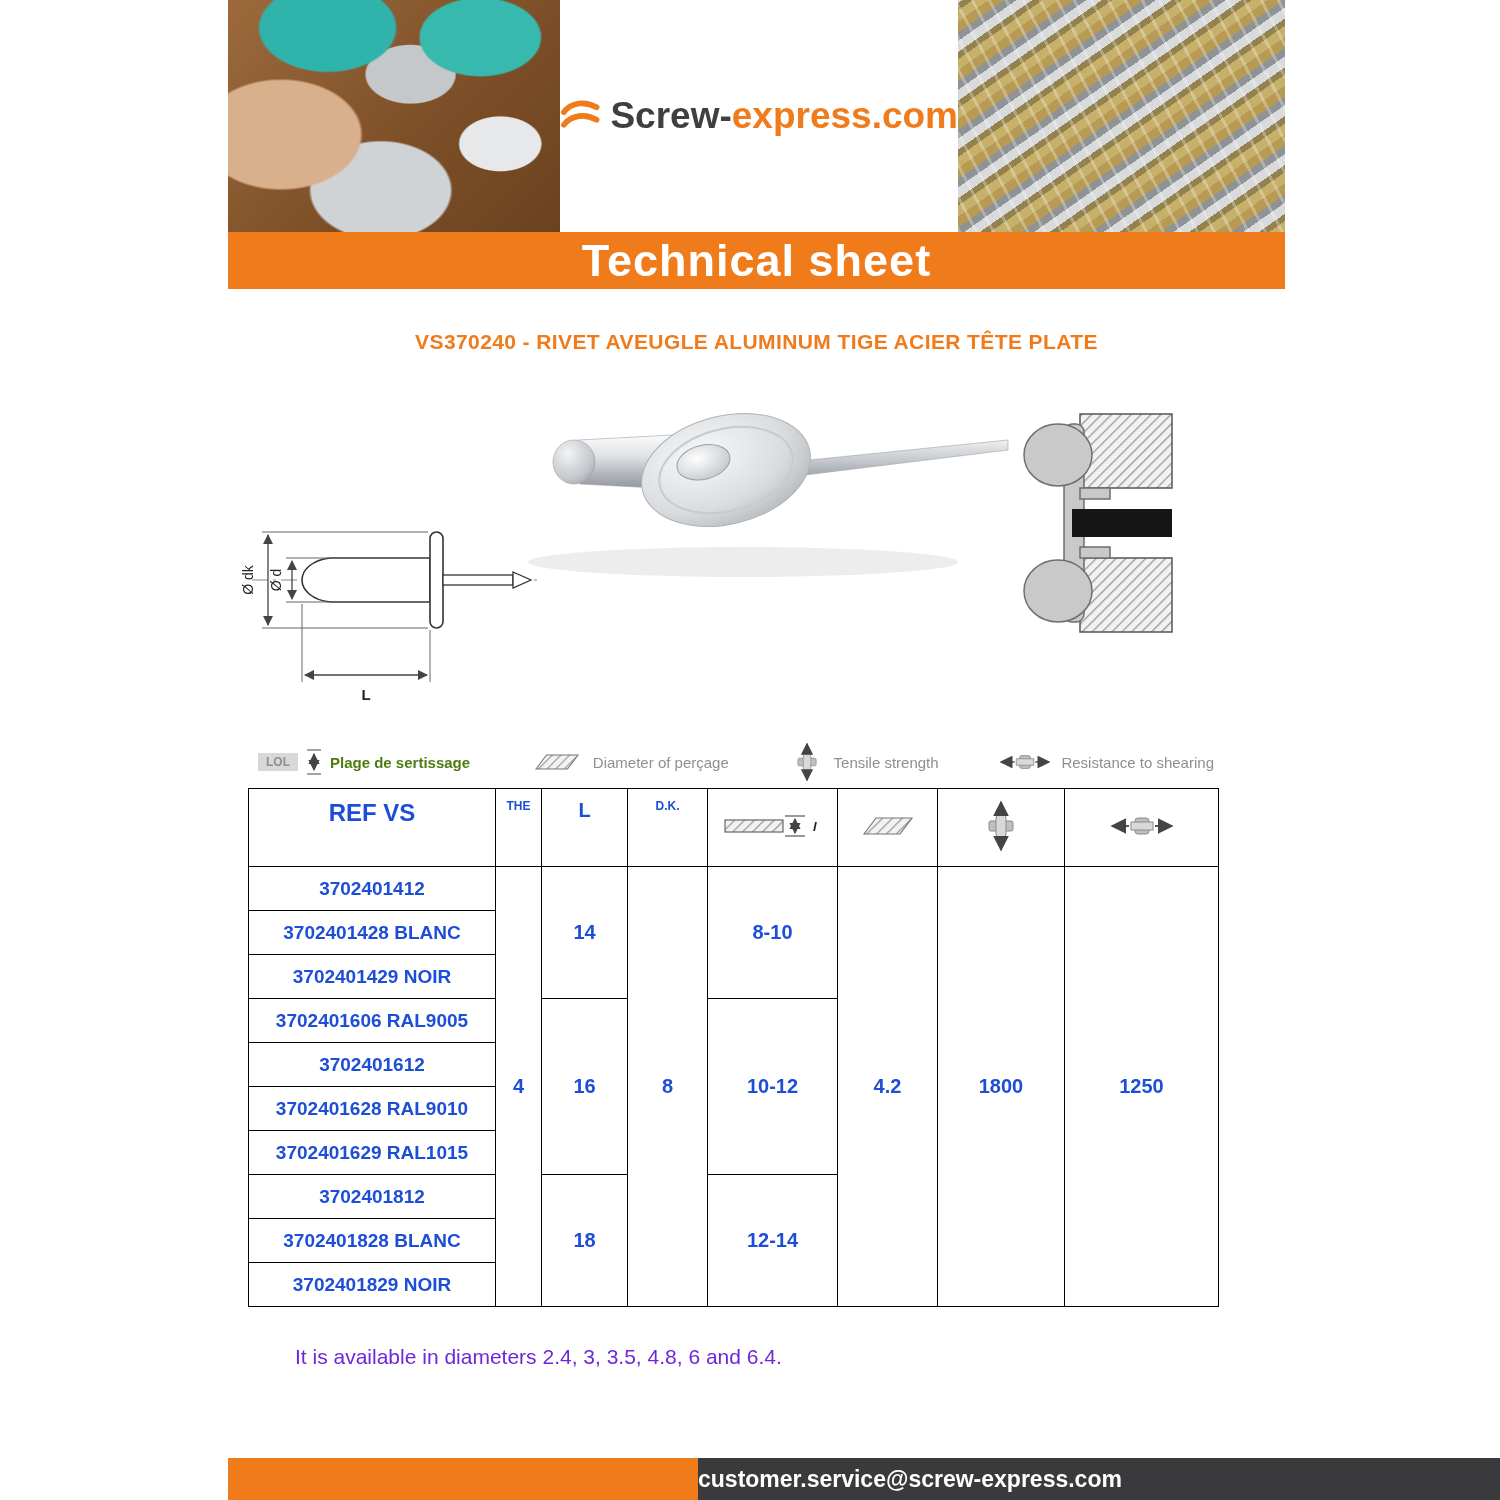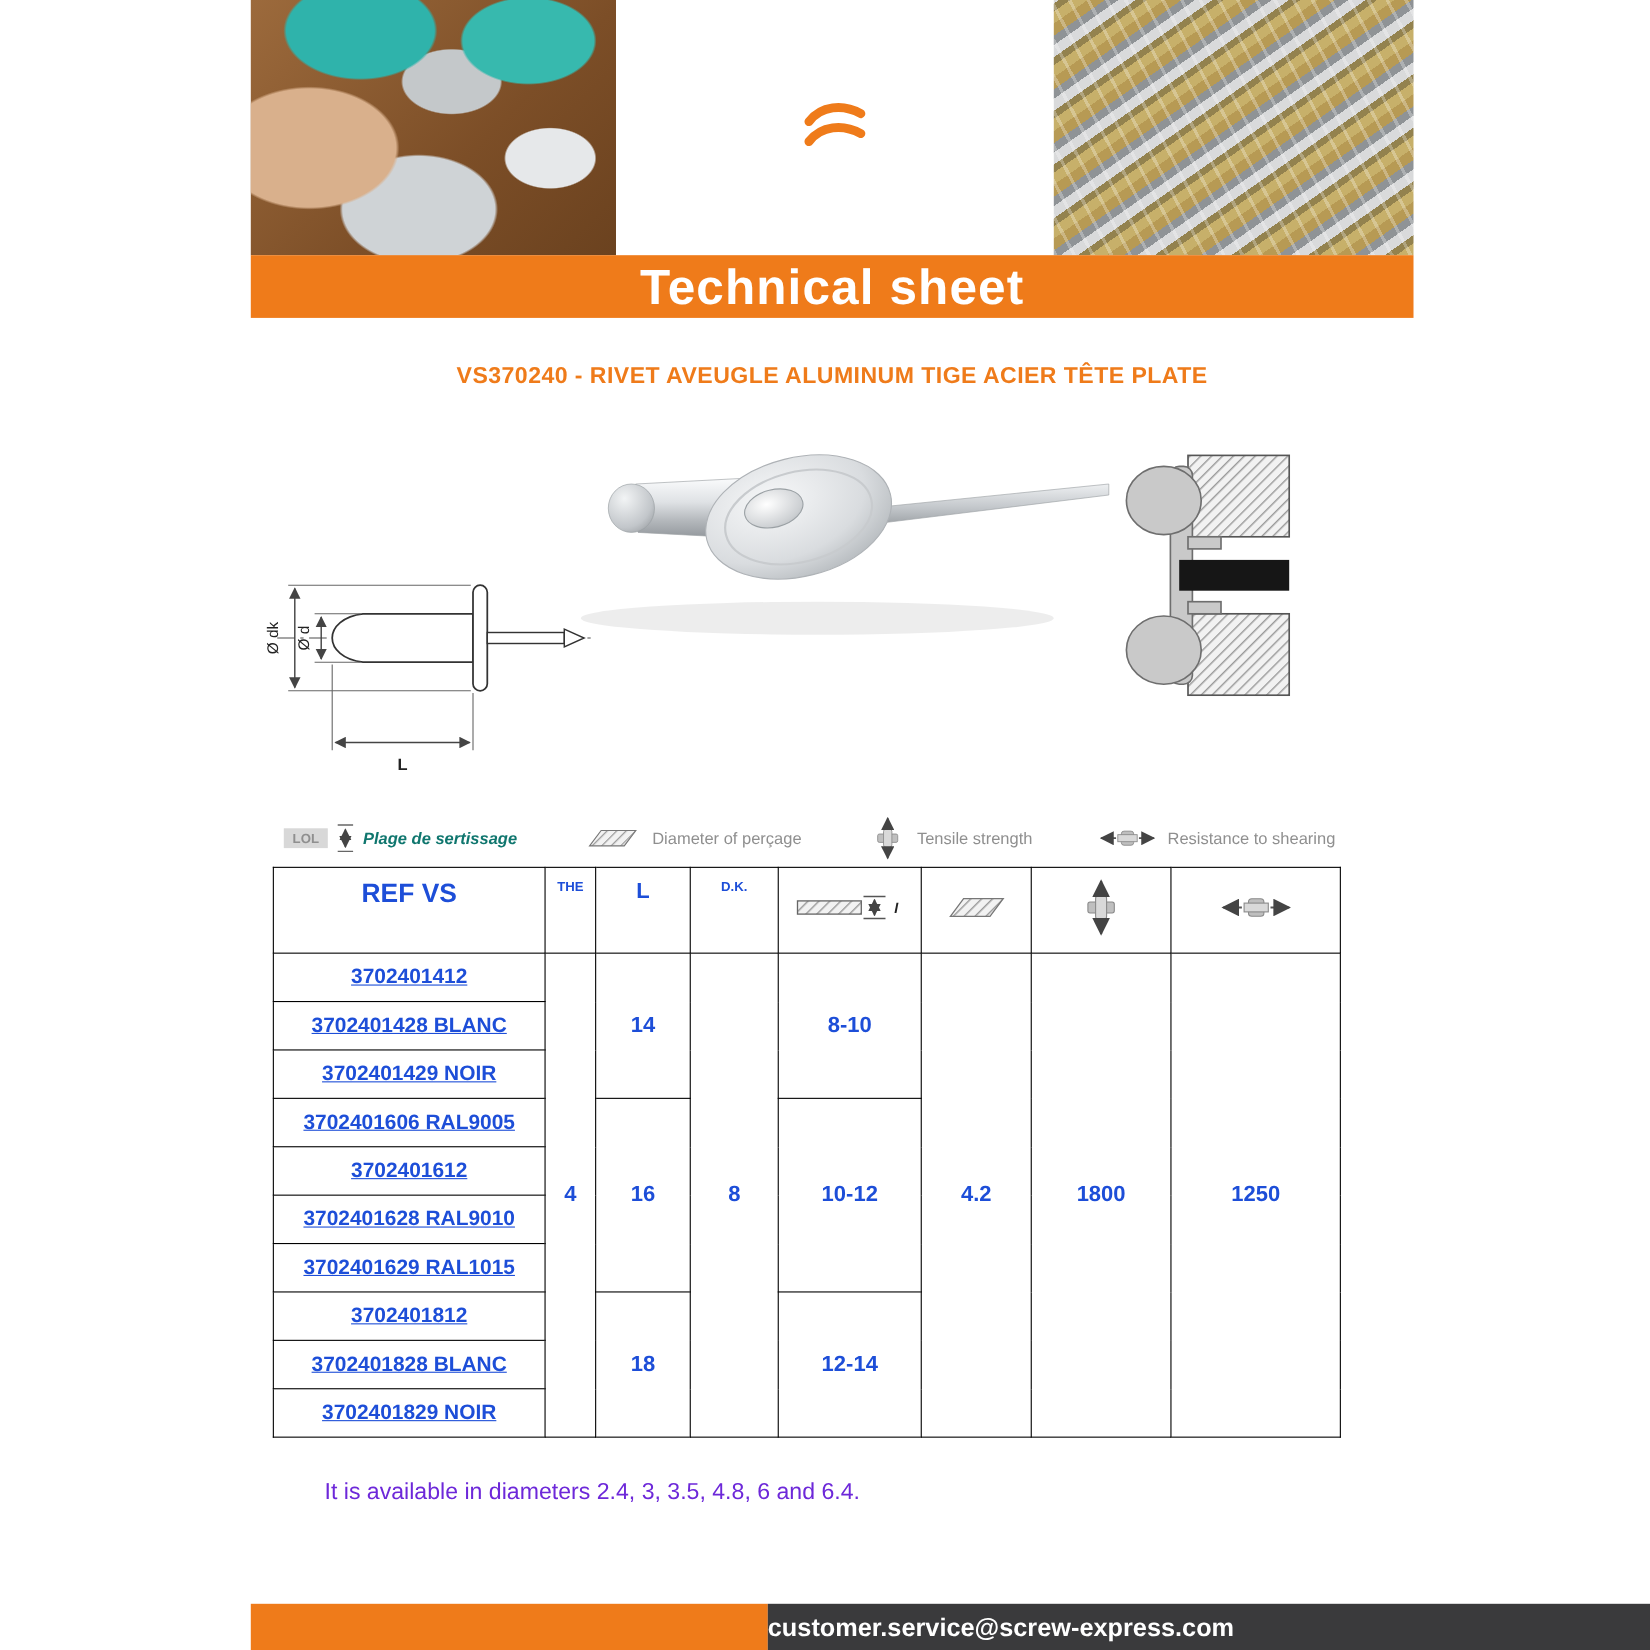--- a/index.html
+++ b/index.html
@@ -38,36 +38,36 @@
   .tech-drawing{left:238px;top:420px;}
   .product-photo{left:478px;top:362px;}
   .cross-section{left:1018px;top:408px;}
 
   
   .legend{left:258px;top:740px;width:956px;display:flex;align-items:center;
     justify-content:space-between;}
   .legend-item{display:flex;align-items:center;gap:8px;text-align:right;}
   .lol-badge{display:inline-block;background:#d8d8d8;color:#8f8f8f;font-size:12px;
     font-weight:700;padding:3px 8px;line-height:1;}
-  .legend-strong{font-weight:700;color:#0f766e;font-size:15px;font-style:italic;}
+  .legend-strong{font-weight:700;color:#4d7c0f;font-size:15px;}
   .legend-text{color:#8f8f8f;font-size:15px;}
 
   
   .table-wrap{left:248px;top:788px;}
   .spec-table{border-collapse:collapse;table-layout:fixed;width:970px;background:#fff;}
   .spec-table th,.spec-table td{border:1.5px solid #000;padding:0;text-align:center;
     vertical-align:middle;color:#1d4ed8;}
   .spec-table thead tr{height:78px;}
   .spec-table tbody tr{height:44px;}
   .spec-table thead th{vertical-align:top;padding-top:10px;}
   .spec-table thead th.icon-h{vertical-align:middle;padding-top:0;}
   .h-ref{font-size:24px;font-weight:700;}
   .h-small{font-size:12px;font-weight:700;}
   .h-l{font-size:20px;font-weight:700;}
-  td.ref{font-size:19px;font-weight:700;text-decoration:underline;}
+  td.ref{font-size:19px;font-weight:700;}
   td.val{font-size:20px;font-weight:700;}
 
   .note{left:295px;top:1345px;font-size:21px;color:#6d28d9;}
 
   .footer-orange{left:228px;top:1458px;width:470px;height:42px;background:var(--accent);}
   .footer-dark{left:698px;top:1458px;width:802px;height:42px;background:var(--footer-dark);
     color:#fff;display:flex;align-items:center;justify-content:flex-start;
     font-weight:700;font-size:23px;box-sizing:border-box;}
 </style>
 </head>
@@ -113,20 +113,21 @@
 </svg>
 
 <div class="page">
 
   <div class="abs hdr-photo-left"></div>
   <div class="abs hdr-logo">
     <svg width="58" height="48" viewBox="0 0 64 52">
       <path d="M6 20 C18 4 40 2 58 12" fill="none" stroke="#EF7B1A" stroke-width="9" stroke-linecap="round"></path>
       <path d="M6 40 C18 24 40 22 58 32" fill="none" stroke="#EF7B1A" stroke-width="9" stroke-linecap="round"></path>
     </svg>
+    <span class="logo-text"><span class="logo-dark">Screw-</span><span class="logo-orange">express.com</span></span>
   </div>
   <div class="abs hdr-photo-right"></div>
 
   <div class="abs banner">
     <span>Technical sheet</span>
   </div>
 
   <div class="abs title">VS370240 - RIVET AVEUGLE ALUMINUM TIGE ACIER TÊTE PLATE</div>
 
   <div class="abs tech-drawing">

